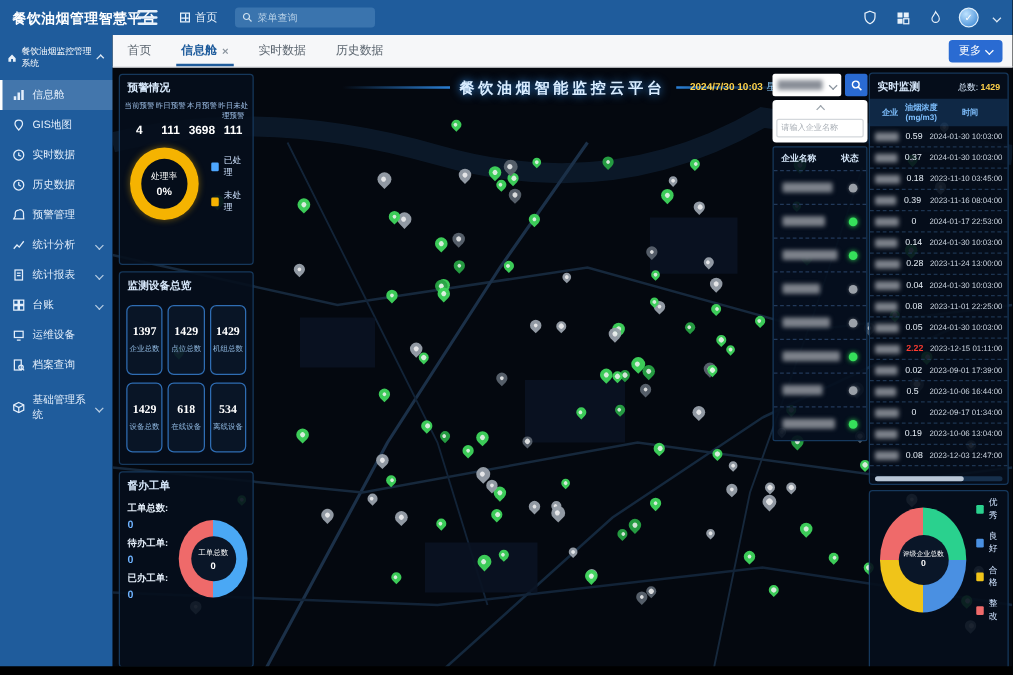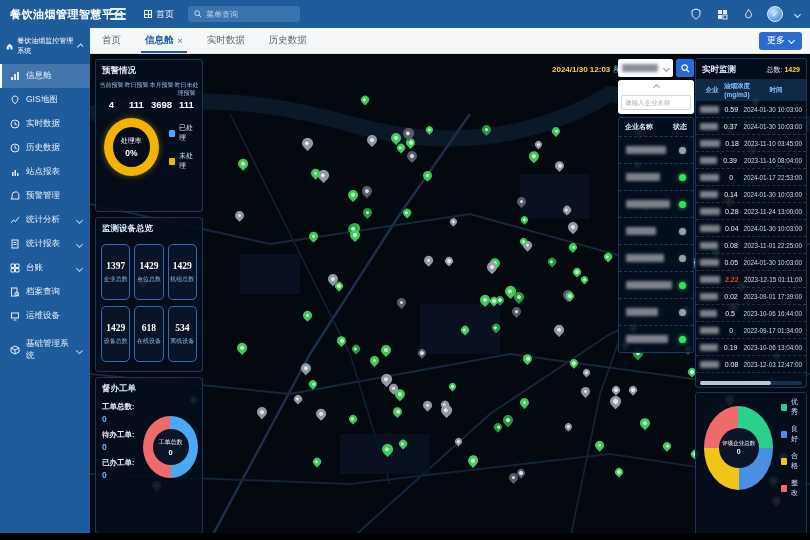--- a/index.html
+++ b/index.html
@@ -227,26 +227,20 @@
       </div>
       <div class="side-item">
         <svg width="10" height="10" viewBox="0 0 10 10">
           <circle cx="5" cy="5" r="4" fill="none" stroke="#e3eefb"></circle>
           <path d="M5 2.5V5l1.8 1" fill="none" stroke="#e3eefb"></path>
         </svg>
         <span>历史数据</span>
       </div>
       <div class="side-item">
         <svg width="10" height="10" viewBox="0 0 10 10">
-          <path d="M1 9h8M2 5h1.5v4H2zM4.5 3H6v6H4.5zM7 6h1.5v3H7z" fill="#e3eefb"></path>
-        </svg>
-        <span>站点报表</span>
-      </div>
-      <div class="side-item">
-        <svg width="10" height="10" viewBox="0 0 10 10">
           <path d="M5 1a2.8 2.8 0 0 0-2.8 2.8V6L1 8h8L8.8 6V3.8A2.8 2.8 0 0 0 5 1z" fill="none" stroke="#e3eefb"></path>
         </svg>
         <span>预警管理</span>
       </div>
       <div class="side-item">
         <svg width="10" height="10" viewBox="0 0 10 10">
           <path d="M1 8l2.6-3 1.8 1.7L9 2" fill="none" stroke="#e3eefb"></path>
         </svg>
         <span>统计分析</span>
         <span class="chev"></span>
@@ -258,35 +252,35 @@
         </svg>
         <span>统计报表</span>
         <span class="chev"></span>
       </div>
       <div class="side-item">
         <svg width="10" height="10" viewBox="0 0 10 10">
           <path d="M1 1h3.5v3.5H1zM5.5 1H9v3.5H5.5zM1 5.5h3.5V9H1zM5.5 5.5H9V9H5.5z" fill="none" stroke="#e3eefb"></path>
         </svg>
         <span>台账</span>
         <span class="chev"></span>
+      </div>
+      <div class="side-item">
+        <svg width="10" height="10" viewBox="0 0 10 10">
+          <rect x="1.5" y="2" width="7" height="5" fill="none" stroke="#e3eefb"></rect>
+          <path d="M3.5 9h3" stroke="#e3eefb"></path>
+        </svg>
+        <span>运维设备</span>
       </div>
       <div class="side-item">
         <svg width="10" height="10" viewBox="0 0 10 10">
           <rect x="1.5" y="1" width="5.5" height="8" fill="none" stroke="#e3eefb"></rect>
           <circle cx="6.8" cy="6.8" r="1.8" fill="none" stroke="#e3eefb"></circle>
           <line x1="8" y1="8" x2="9.3" y2="9.3" stroke="#e3eefb"></line>
         </svg>
         <span>档案查询</span>
-      </div>
-      <div class="side-item">
-        <svg width="10" height="10" viewBox="0 0 10 10">
-          <rect x="1.5" y="2" width="7" height="5" fill="none" stroke="#e3eefb"></rect>
-          <path d="M3.5 9h3" stroke="#e3eefb"></path>
-        </svg>
-        <span>运维设备</span>
       </div>
       <div class="side-item side-bottom">
         <svg width="10" height="10" viewBox="0 0 10 10">
           <path d="M5 1l4 2v4L5 9 1 7V3z" fill="none" stroke="#e3eefb"></path>
           <path d="M1 3l4 2 4-2M5 5v4" fill="none" stroke="#e3eefb"></path>
         </svg>
         <span>基础管理系统</span>
         <span class="chev"></span>
       </div>
     </div>
@@ -459,22 +453,27 @@
         <div class="pin" style="left: 57.3959%; top: 74.188%; width: 10.1913px; height: 10.1913px; background: rgb(39, 163, 68);"></div>
         <div class="pin" style="left: 43.4891%; top: 15.1536%; width: 10.6269px; height: 10.6269px; background: rgb(90, 99, 110);"></div>
         <div class="pin" style="left: 65.9796%; top: 75.8775%; width: 7.33854px; height: 7.33854px; background: rgb(153, 161, 171);"></div>
         <div class="pin" style="left: 37.8175%; top: 27.2443%; width: 10.2399px; height: 10.2399px; background: rgb(90, 99, 110);"></div>
         <div class="pin" style="left: 83.5317%; top: 81.4125%; width: 8.16085px; height: 8.16085px; background: rgb(63, 214, 92);"></div>
         <div class="pin" style="left: 68.1419%; top: 68.4869%; width: 9.05813px; height: 9.05813px; background: rgb(153, 161, 171);"></div>
         <div class="pin" style="left: 74.7977%; top: 68.3855%; width: 7.98189px; height: 7.98189px; background: rgb(153, 161, 171);"></div>
       </div>
   </div>
 
+  <div id="map-header">
+    <span class="hline l"></span>
+    <span id="map-title">餐饮油烟智能监控云平台</span>
+    <span class="hline r"></span>
+  </div>
   <div id="map-datetime">
-    <span class="dt">2024/1/30 12:03</span><span class="wd">星期二</span>
+    <span class="dt">2024/7/30 10:03</span><span class="wd">星期二</span>
   </div>
 
   <div id="alert-panel" class="panel">
     <div class="panel-title">预警情况</div>
     <div id="alert-stats">
         <div class="col">
           <div class="lbl">当前预警</div>
           <div class="val">4</div>
         </div>
         <div class="col">

